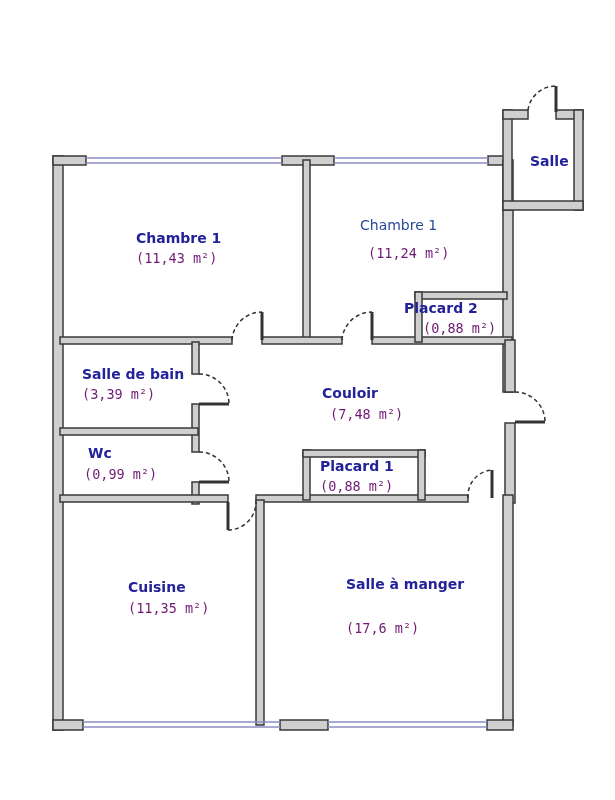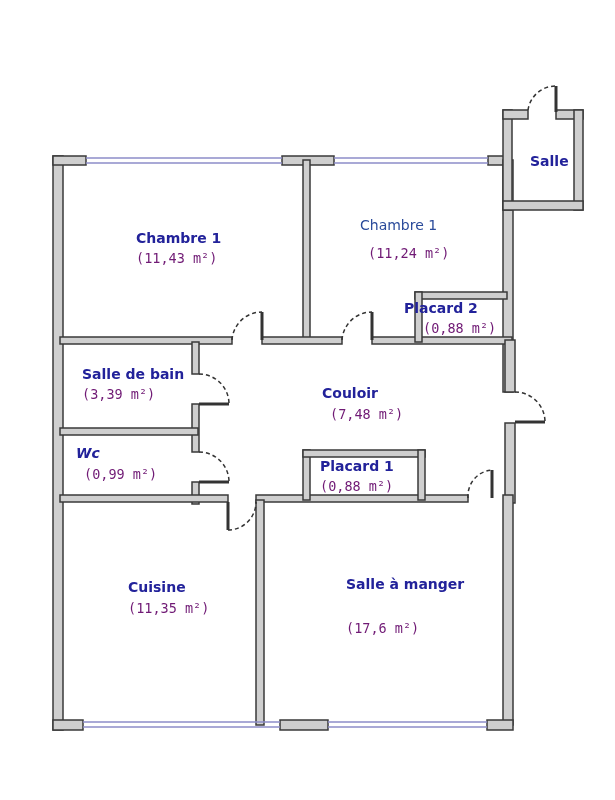--- a/index.html
+++ b/index.html
@@ -106,21 +106,21 @@
 
 <div class="room-label" style="left:404px;top:300px;text-align:center;">Placard 2</div>
 <div class="room-area" style="left:423px;top:320px;">(0,88 m²)</div>
 
 <div class="room-label" style="left:82px;top:366px;">Salle de bain</div>
 <div class="room-area" style="left:82px;top:386px;">(3,39 m²)</div>
 
 <div class="room-label" style="left:322px;top:385px;">Couloir</div>
 <div class="room-area" style="left:330px;top:406px;">(7,48 m²)</div>
 
-<div class="room-label" style="left:76px;top:445px;font-style:italic;">Wc</div>
+<div class="room-label" style="left:88px;top:445px;">Wc</div>
 <div class="room-area" style="left:84px;top:466px;">(0,99 m²)</div>
 
 <div class="room-label" style="left:320px;top:458px;">Placard 1</div>
 <div class="room-area" style="left:320px;top:478px;">(0,88 m²)</div>
 
 <div class="room-label" style="left:128px;top:579px;text-align:center;">Cuisine</div>
 <div class="room-area" style="left:128px;top:600px;">(11,35 m²)</div>
 
 <div class="room-label" style="left:346px;top:576px;">Salle à manger</div>
 <div class="room-area" style="left:346px;top:597px;margin-top:23px;">(17,6 m²)</div>

